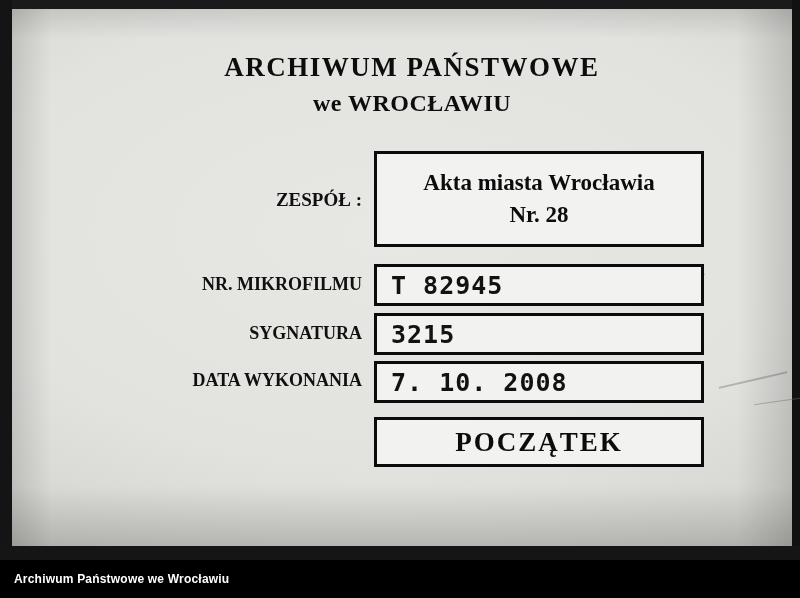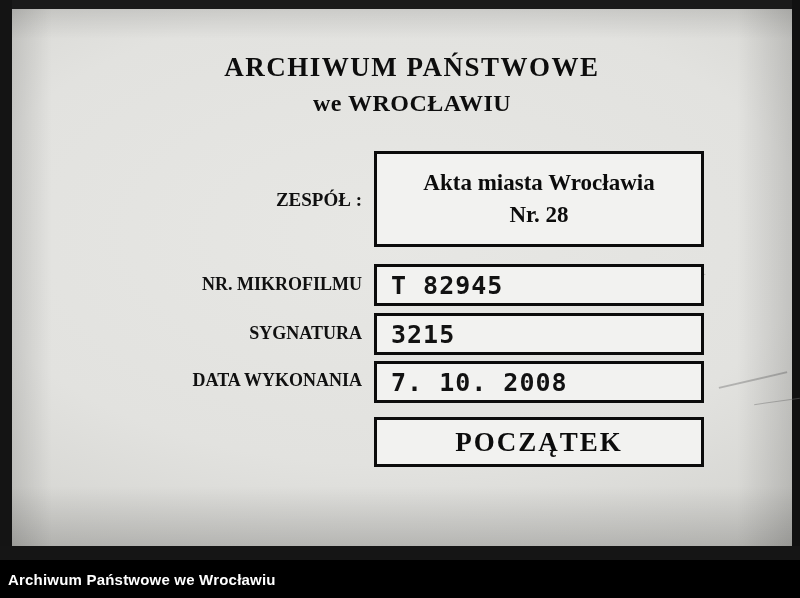--- a/index.html
+++ b/index.html
@@ -179,22 +179,22 @@
     left: 0; bottom: 0;
     width: 800px; height: 38px;
     background: #000000;
     display: flex;
     align-items: center;
   }
   .caption-text {
     color: #ffffff;
     font-family: "Liberation Sans", sans-serif;
     font-weight: bold;
-    font-size: 15px;
-    padding-left: 8px;
+    font-size: 12px;
+    padding-left: 14px;
     letter-spacing: 0.2px;
   }
 </style>
 </head>
 <body>
 
 <div id="page">
 
   <div class="film-frame">
 

